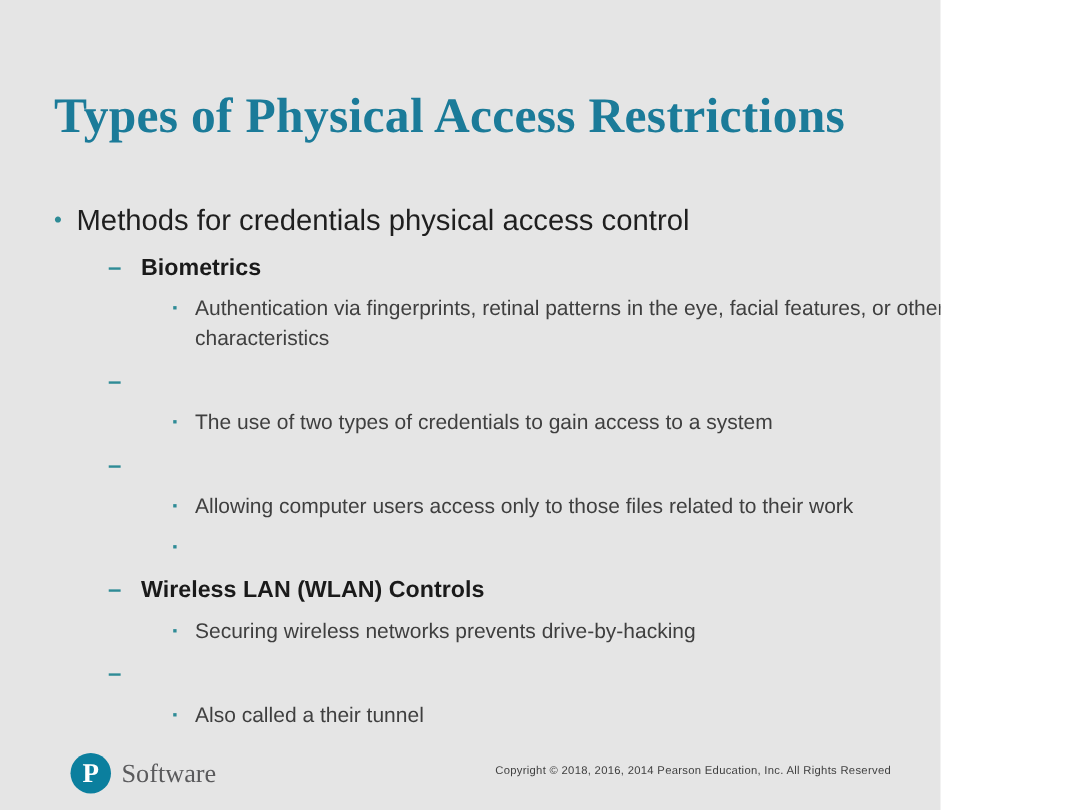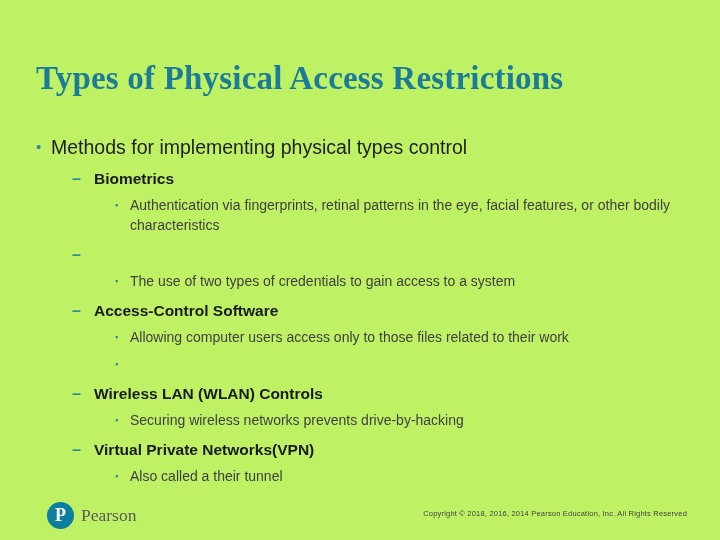--- a/index.html
+++ b/index.html
@@ -1,18 +1,19 @@
 <!DOCTYPE html>
 <html><head>
 <meta charset="utf-8">
 <style>
   html,body{margin:0;padding:0;background:#fff;}
   .slide{
-    position:relative;width:720px;height:540px;background:#bef264;overflow:hidden;
+    position:relative;width:607px;height:540px;background:#e5e5e5;overflow:hidden;
     font-family:"Liberation Sans",sans-serif;
+    padding-left:20px;
   }
   .title{
     position:absolute;left:36px;top:60px;
     font-family:"Liberation Serif",serif;font-weight:700;font-size:33px;
     color:#1B7B99;white-space:nowrap;letter-spacing:0.2px;
   }
   .content{position:absolute;left:0;top:135px;width:720px;}
   .row{display:flex;align-items:flex-start;}
   .marker{flex:none;display:block;}
   .l1{padding-left:36px;font-size:19.5px;color:#1F1F1F;line-height:24px;}
@@ -38,21 +39,21 @@
 <body>
 
 <div class="slide">
 
   <div class="title">Types of Physical Access Restrictions</div>
 
   <div class="content">
 
     <div class="row l1">
       <span class="marker">•</span>
-      <span class="text">Methods for implementing physical types control</span>
+      <span class="text">Methods for credentials physical access control</span>
     </div>
 
     <div class="row l2">
       <span class="marker">–</span>
       <span class="text">Biometrics</span>
     </div>
     <div class="row l3">
       <span class="marker">▪</span>
       <span class="text">Authentication via fingerprints, retinal patterns in the eye, facial features, or other bodily characteristics</span>
     </div>
@@ -60,52 +61,50 @@
     <div class="row l2">
       <span class="marker">–</span>
     </div>
     <div class="row l3">
       <span class="marker">▪</span>
       <span class="text">The use of two types of credentials to gain access to a system</span>
     </div>
 
     <div class="row l2">
       <span class="marker">–</span>
-      <span class="text">Access-Control Software</span>
     </div>
     <div class="row l3">
       <span class="marker">▪</span>
       <span class="text">Allowing computer users access only to those files related to their work</span>
     </div>
     <div class="row l3">
       <span class="marker">▪</span>
     </div>
 
     <div class="row l2">
       <span class="marker">–</span>
       <span class="text">Wireless LAN (WLAN) Controls</span>
     </div>
     <div class="row l3">
       <span class="marker">▪</span>
       <span class="text">Securing wireless networks prevents drive-by-hacking</span>
     </div>
 
     <div class="row l2">
       <span class="marker">–</span>
-      <span class="text">Virtual Private Networks(VPN)</span>
     </div>
     <div class="row l3">
       <span class="marker">▪</span>
       <span class="text">Also called a their tunnel</span>
     </div>
 
   </div>
 
   <div class="logo">
     <span class="logo-circle">
       <span class="logo-p">P</span>
     </span>
-    <span class="logo-word">Pearson</span>
+    <span class="logo-word">Software</span>
   </div>
 
   <div class="copyright">Copyright © 2018, 2016, 2014 Pearson Education, Inc. All Rights Reserved</div>
 
 </div>
 
 </body></html>

